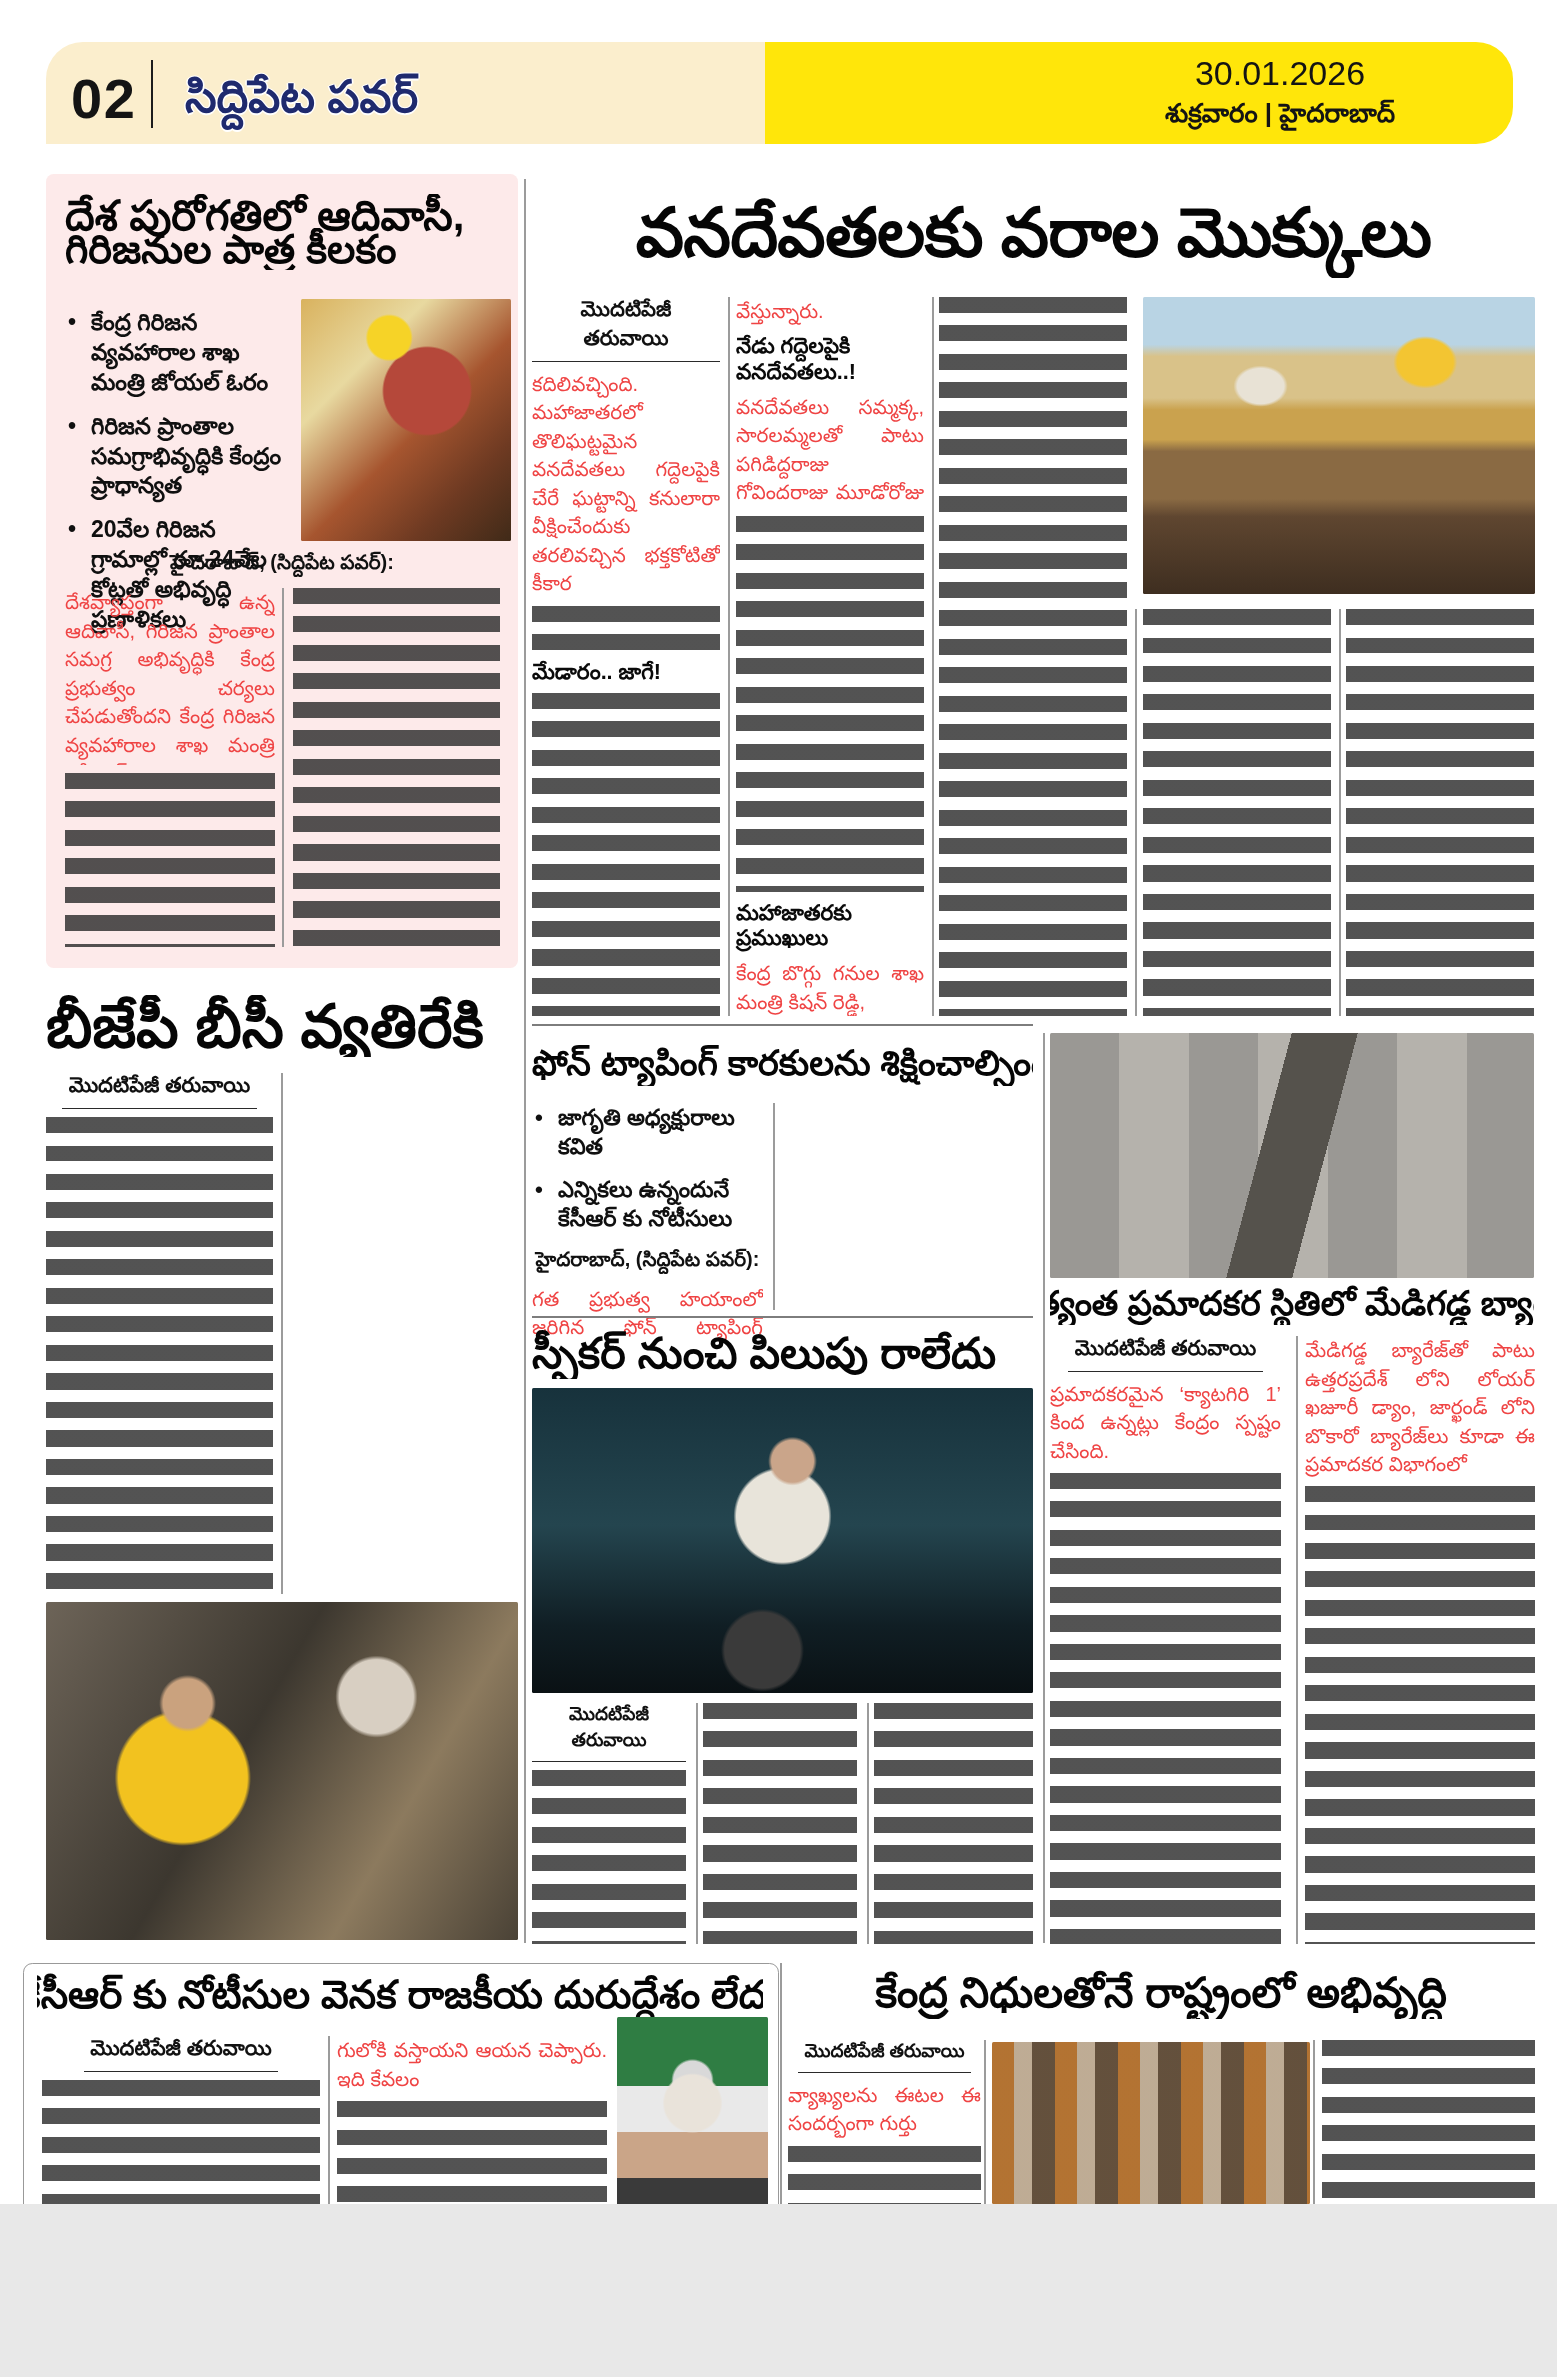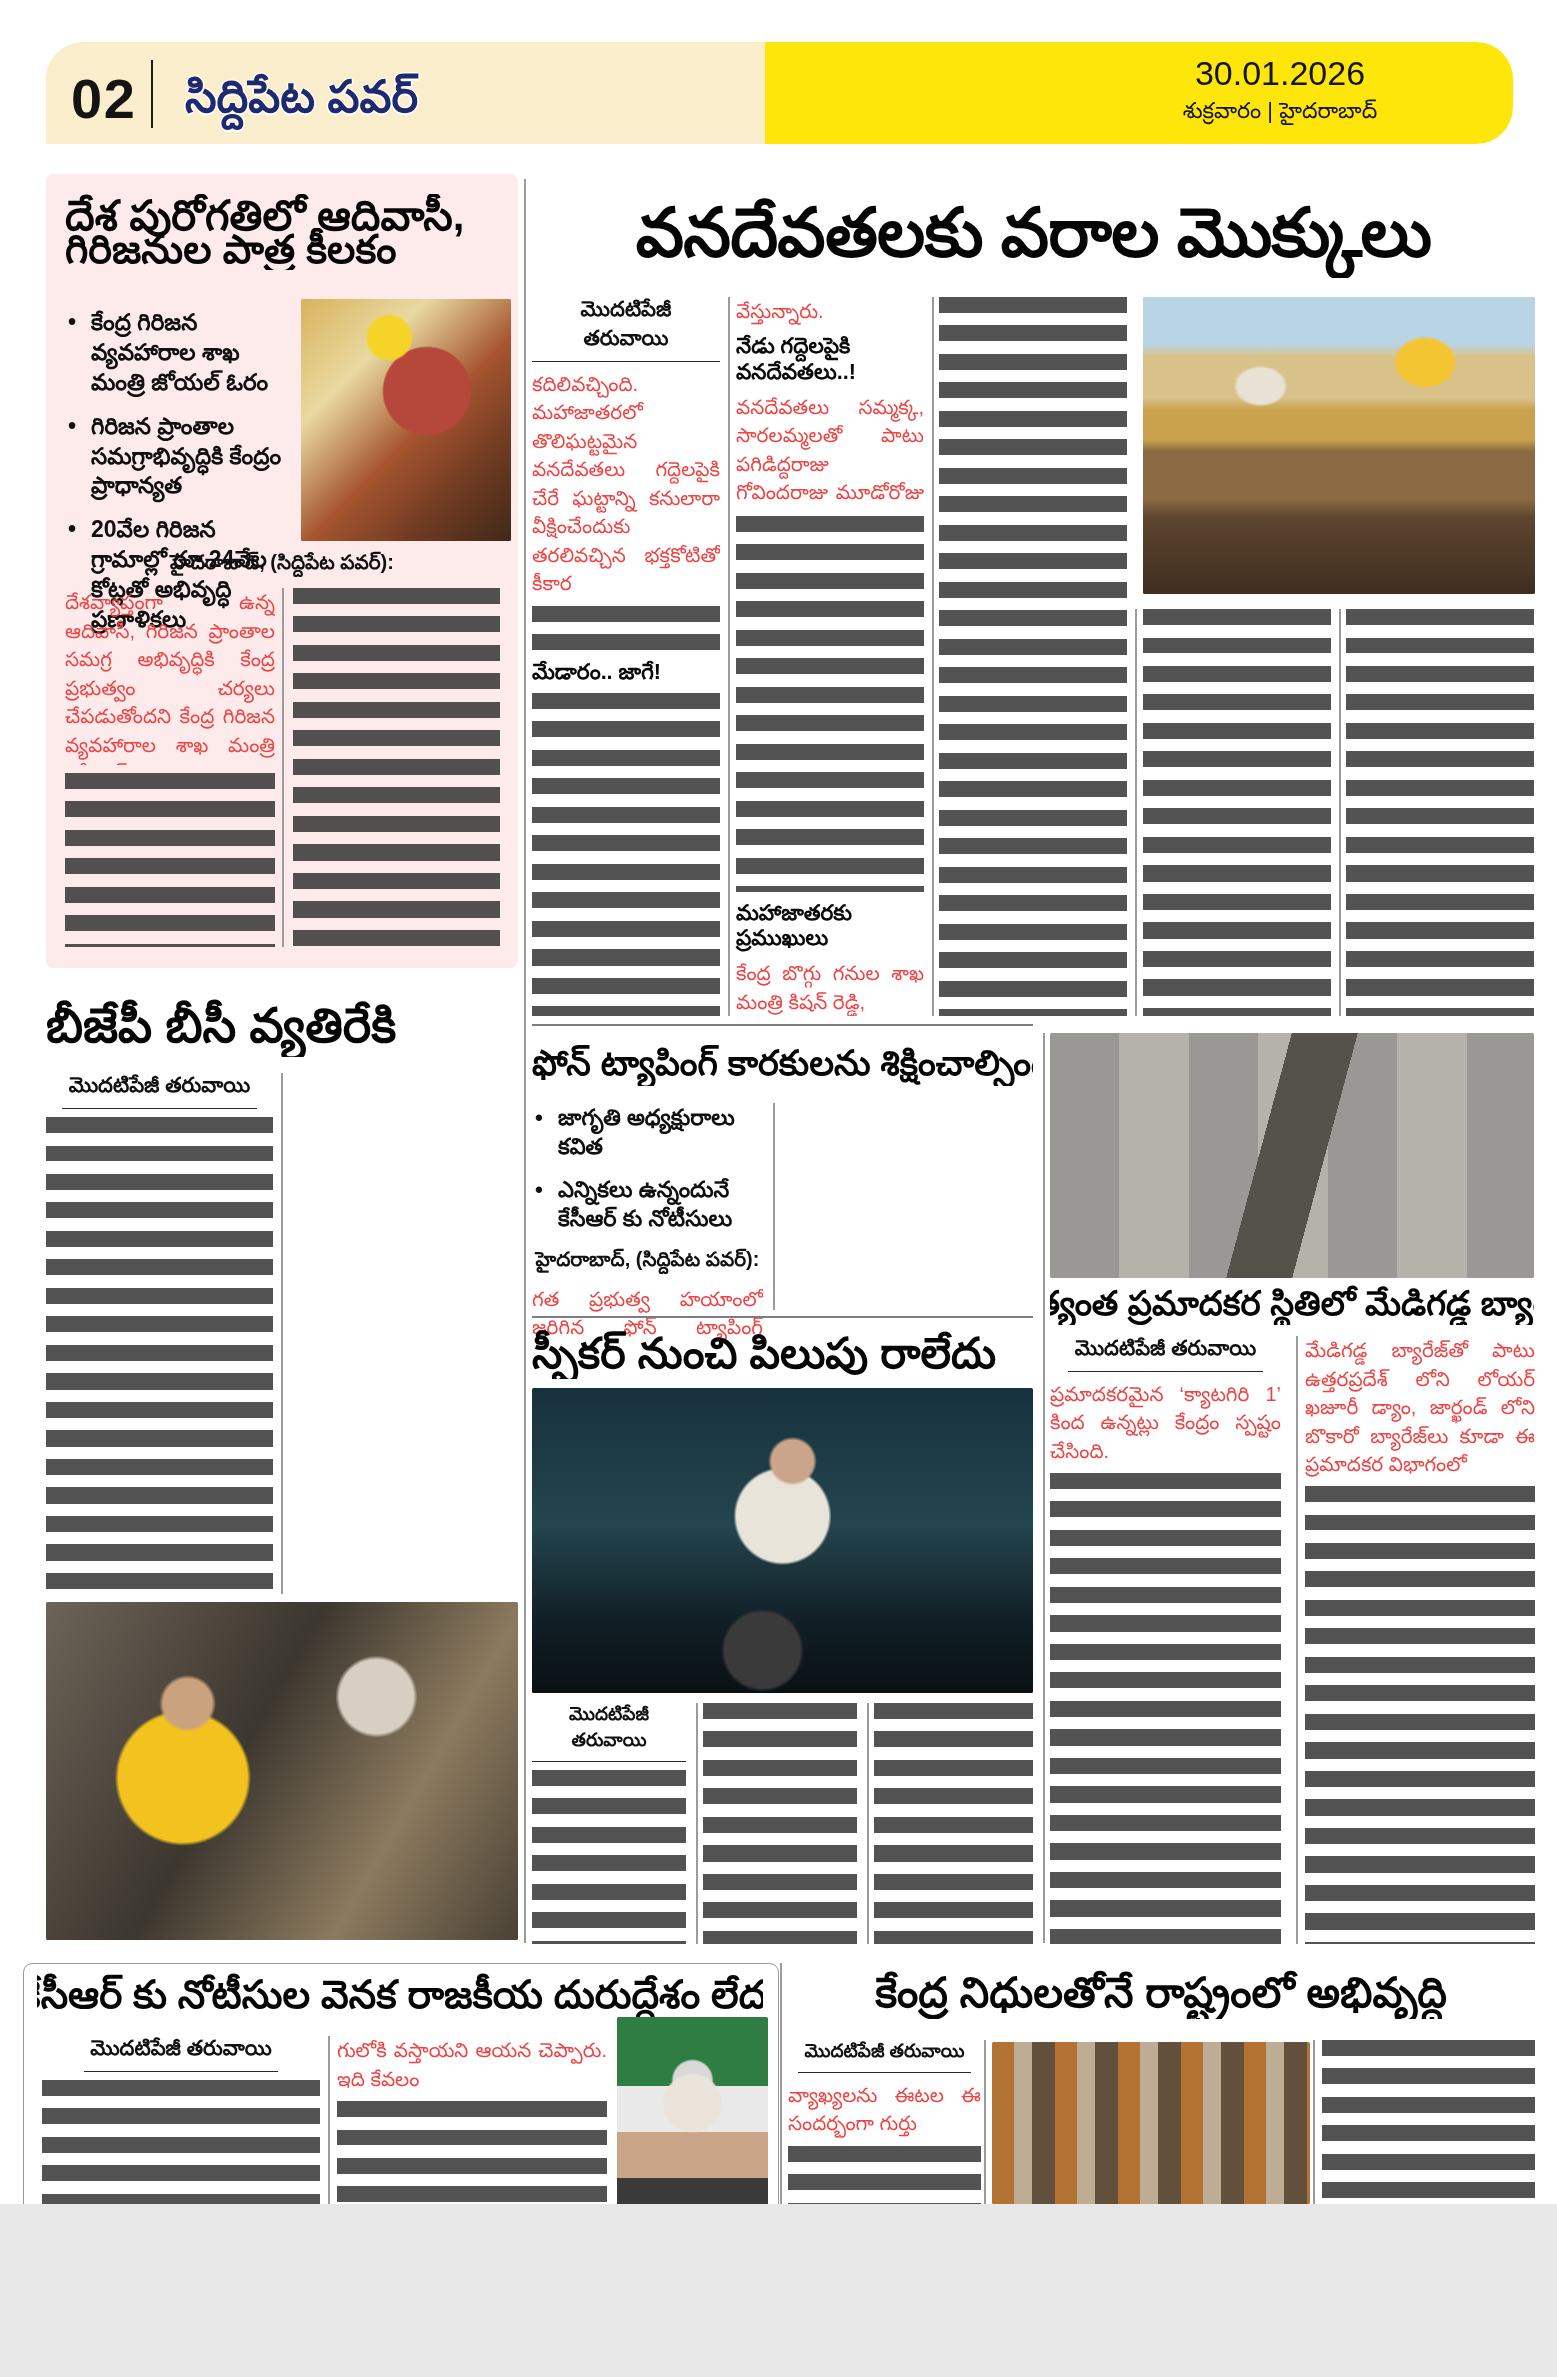--- a/index.html
+++ b/index.html
@@ -7,26 +7,26 @@
         font-family:"Liberation Sans",sans-serif;color:#111;overflow:hidden;}
   .abs{position:absolute;}
   
   .hd-cream{background:#fbeecd;border-radius:37px 0 0 0;}
   .hd-yellow{background:#ffe60a;border-radius:0 37px 37px 0;}
   .pageno{font-size:56px;font-weight:600;color:#141414;letter-spacing:1.5px;}
   .vbar{width:2.3px;background:#1c1c1c;}
   .masthead{font-size:45px;font-weight:800;color:#1f2a6e;
             text-shadow:-1.5px 0 #fff,1.5px 0 #fff,0 -1.5px #fff,0 1.5px #fff;}
   .hdate{font-size:34px;font-weight:400;color:#141414;text-align:center;}
-  .hday{font-size:22px;font-weight:400;color:#141414;text-align:center;margin-top:4.6px;}
+  .hday{font-size:26px;font-weight:700;color:#141414;text-align:center;margin-top:4.6px;}
   
   .hl{font-weight:800;color:#050505;display:flex;align-items:center;justify-content:center;
       white-space:nowrap;overflow:hidden;line-height:1.05;}
   .hl-main{font-size:68px;letter-spacing:-0.8px;}
-  .hl-xl{font-size:48px;}
+  .hl-xl{font-size:60px;}
   .hl-lg{font-size:43px;}
   .hl-md{font-size:35px;}
   .hl-sm{font-size:34px;}
   .hl-left{justify-content:flex-start;}
   
   .contlbl{text-align:center;font-weight:700;font-size:21px;}
   .contlbl span{display:inline-block;border-bottom:1.5px solid #2a2a2a;padding:0 6.2px 6.2px;}
   .dateline{text-align:center;font-weight:700;font-size:20px;}
   .snip{font-size:20px;line-height:28.5px;text-align:justify;color:#ef4444;overflow:hidden;}
   .subhead{font-size:21.6px;font-weight:700;color:#0a0a0a;line-height:1.2;}

